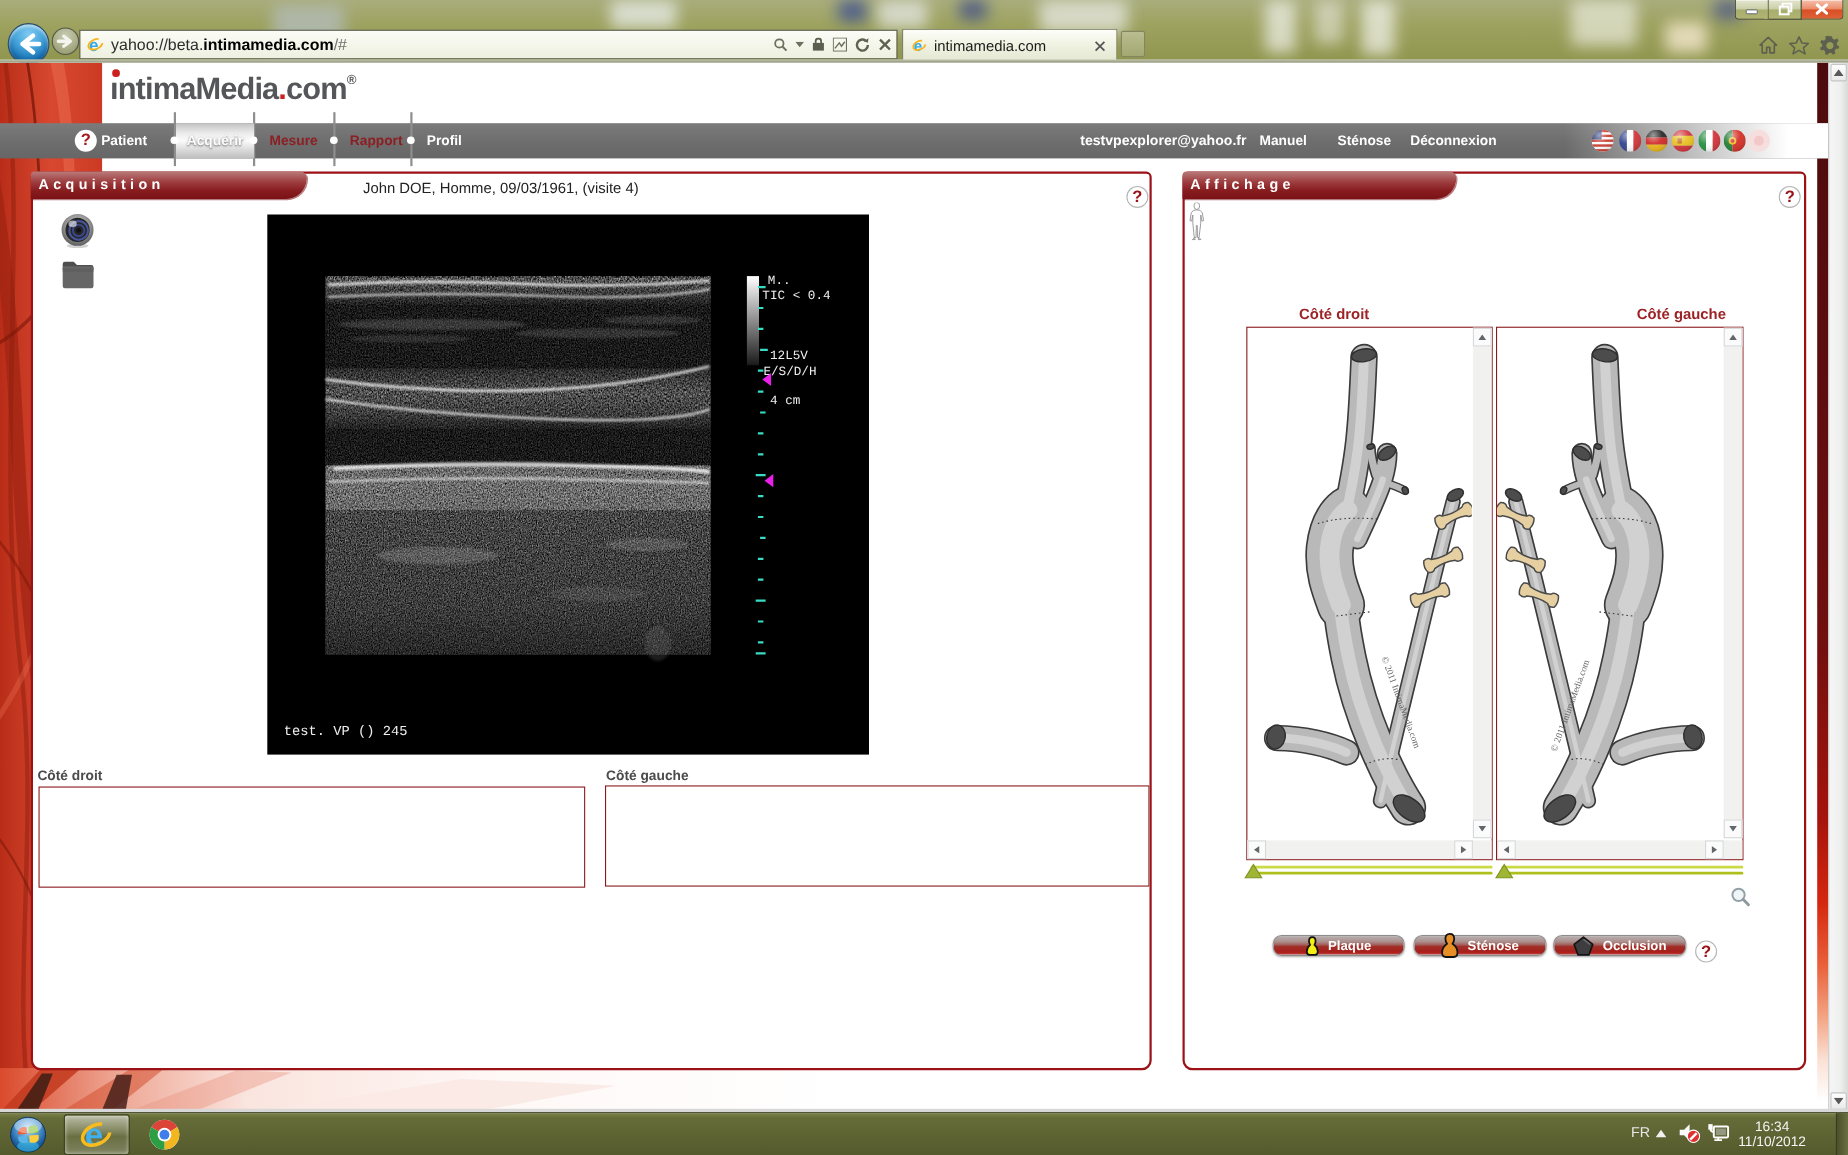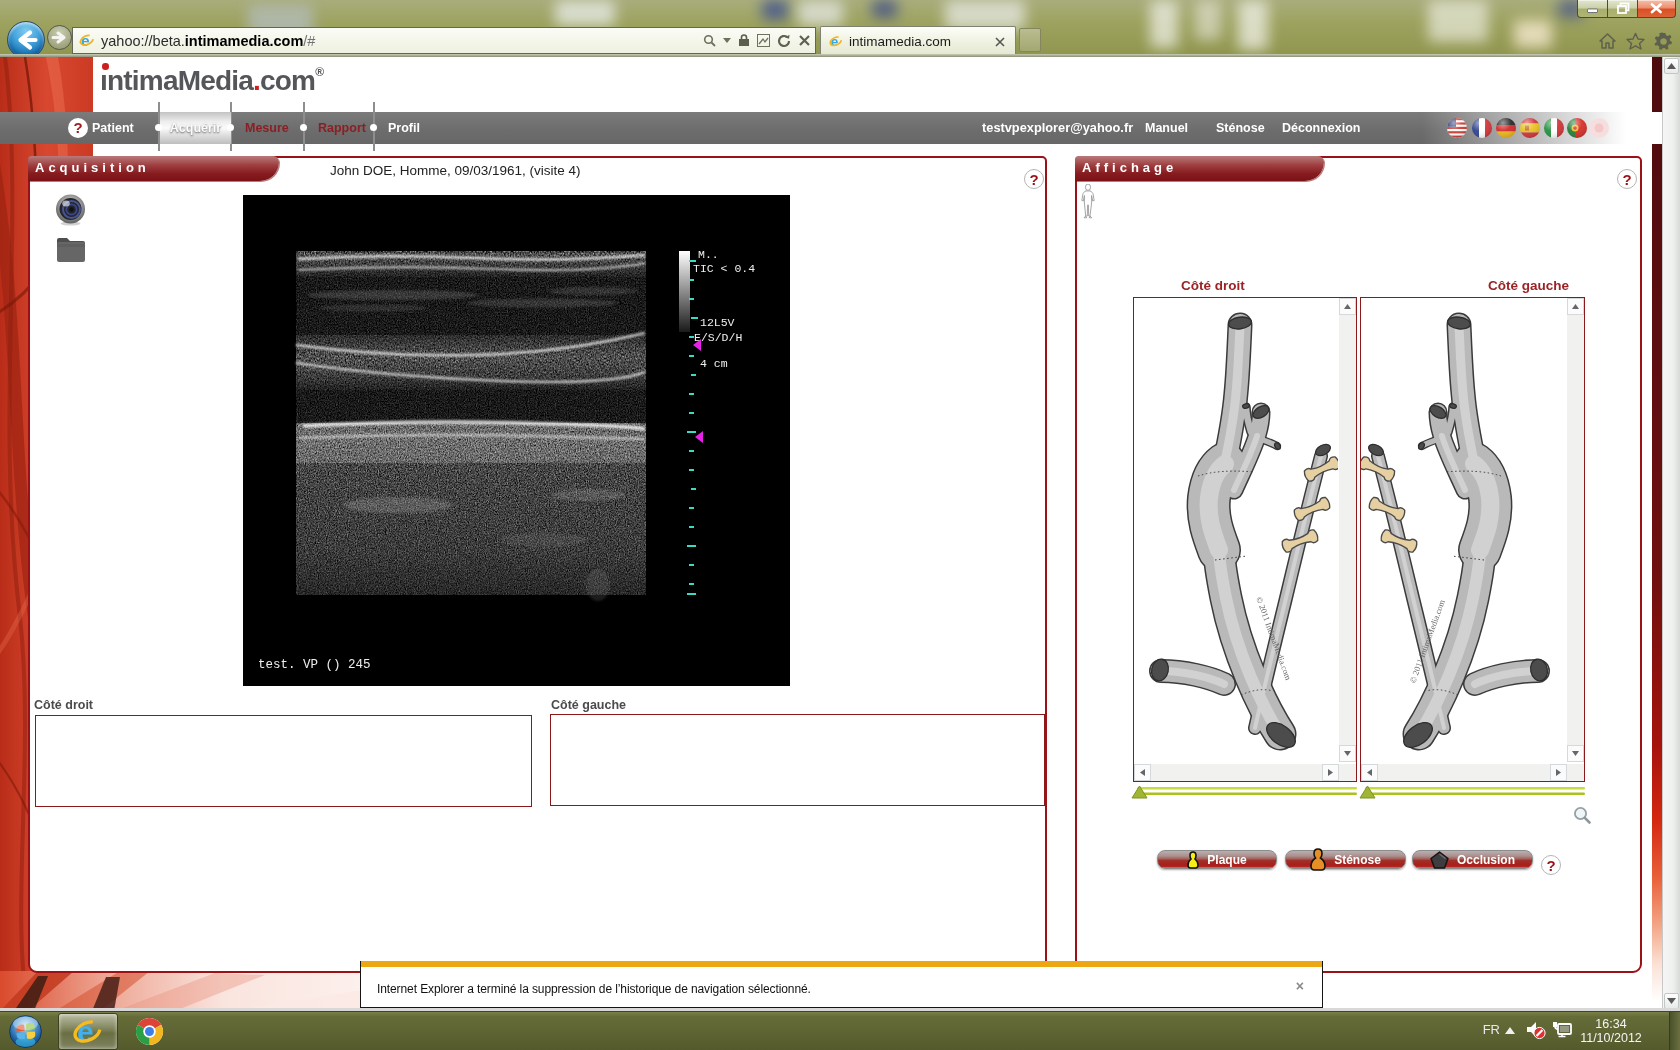--- a/index.html
+++ b/index.html
@@ -575,25 +575,20 @@
       <div class="rbtn" style="left:208px;top:692px;width:121px"><svg width="16" height="23" viewBox="0 0 16 23">
             <path d="M8 1 Q12 1 12 5.5 Q12 8 10.5 10 Q15 13 15 18 Q15 22 11.5 22 L4.5 22 Q1 22 1 18 Q1 13 5.5 10 Q4 8 4 5.5 Q4 1 8 1 Z" fill="#e68f26" stroke="#111" stroke-width="1.6"></path>
           </svg>Sténose</div>
       <div class="rbtn" style="left:335px;top:692px;width:121px"><svg width="19" height="18" viewBox="0 0 19 18">
             <path d="M9.5 1 L18 7.5 L14.5 17 L4.5 17 L1 7.5 Z" fill="#3d3d40" stroke="#141414" stroke-width="1.5" stroke-linejoin="round"></path>
             <path d="M9.5 3 L15.5 7.6" stroke="#6a6a6e" stroke-width="1.5" fill="none"></path>
           </svg>Occlusion</div>
       <div class="qhelp" style="left:464px;top:697px">?</div>
     </div>
 
-    <div class="abs" id="notif">
-      <div class="orange"></div>
-      <div class="txt">Internet Explorer a terminé la suppression de l’historique de navigation sélectionné.</div>
-      <div class="x">×</div>
-    </div>
     <div class="abs" style="left:0;top:951px;width:1680px;height:3px;background:#d8d8d8"></div>
   </div>
 
   <div class="abs" id="taskbar">
     <div class="abs" id="orb" style="left:9px;top:3px"><svg width="33" height="33" viewBox="0 0 33 33">
       <defs>
             <radialGradient id="orbg" cx=".5" cy=".32" r=".75">
               <stop offset="0" stop-color="#c6e2f6"></stop>
               <stop offset=".38" stop-color="#5a9fd6"></stop>
               <stop offset=".72" stop-color="#1e5fa0"></stop>

